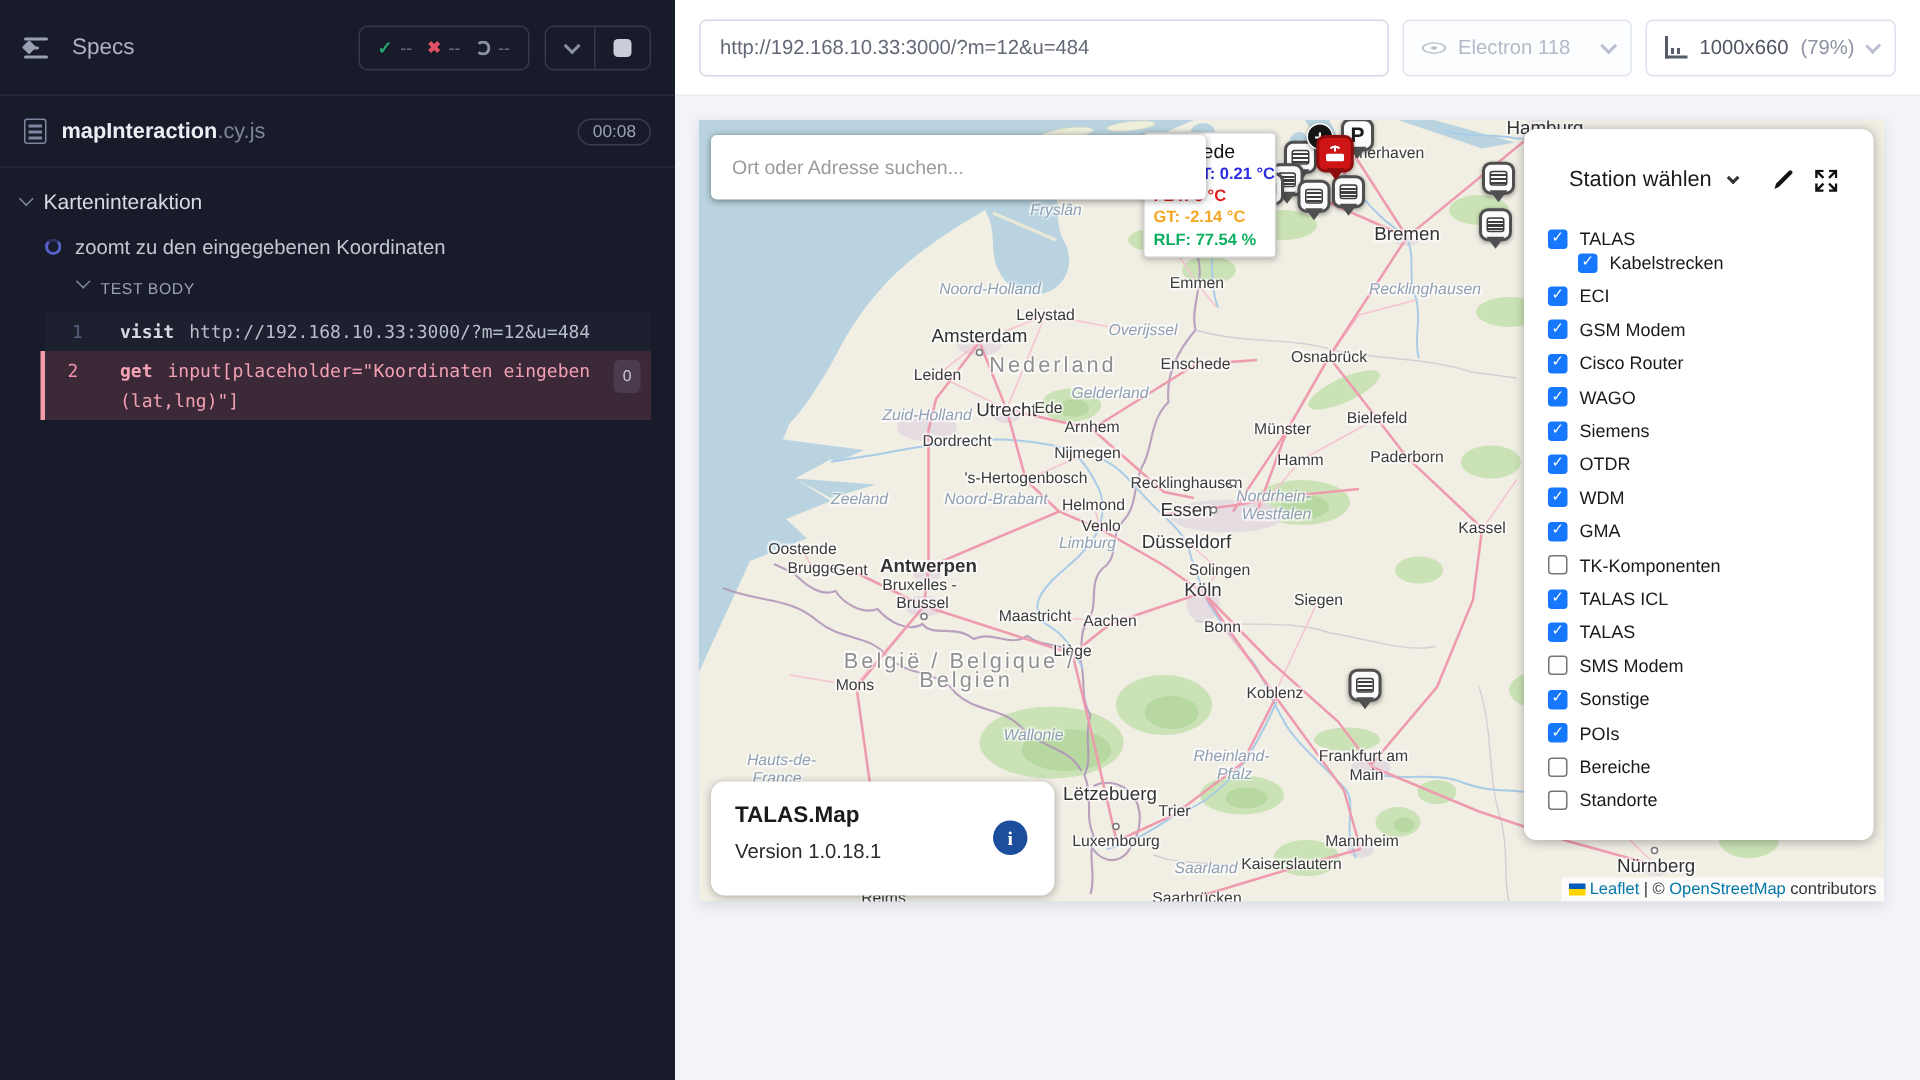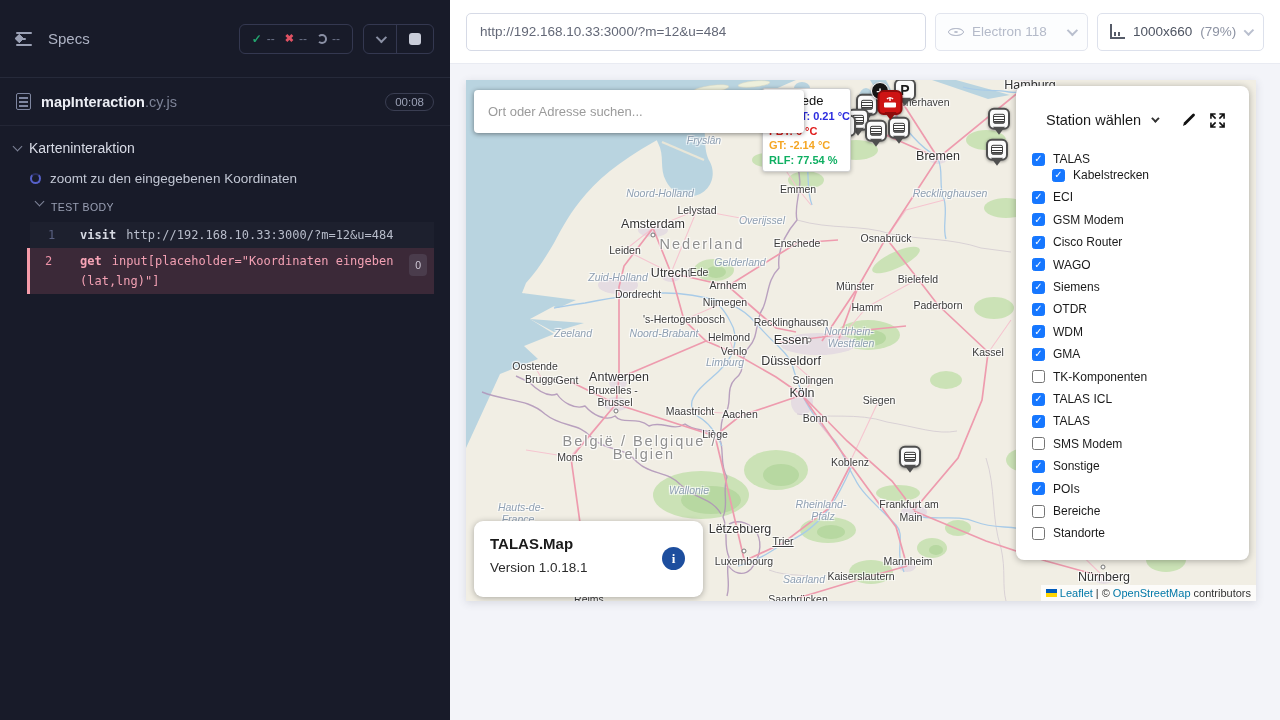--- a/index.html
+++ b/index.html
@@ -1,20 +1,20 @@
 <!DOCTYPE html>
 <html><head>
 <meta charset="utf-8">
 <style>
   * { margin:0; padding:0; box-sizing:border-box; }
   html,body { width:1280px; height:720px; overflow:hidden; font-family:"Liberation Sans", sans-serif; background:#f3f4f9; }
 
   
   .sidebar { position:absolute; left:0; top:0; width:450px; height:720px; background:#181b29; color:#c6cad8; z-index:10; }
-  .sb-header { height:78px; display:flex; align-items:center; padding:0 16px; border-bottom:1px solid #262a3a; }
+  .sb-header { height:64px; display:flex; align-items:center; padding:0 16px; border-bottom:1px solid #262a3a; }
   .sb-title { font-size:15px; color:#aeb3c4; margin-left:12px; flex:1; }
   .menu-ic { width:20px; height:14px; position:relative; cursor:pointer; }
   .menu-ic span { position:absolute; left:0; height:2px; background:#9aa0b4; border-radius:1px; }
   .menu-ic .l1 { top:0; width:16px; } .menu-ic .l3 { bottom:0; width:16px; }
   .menu-ic .l2 { top:6px; width:10px; }
   .menu-ic .arr { position:absolute; right:-1px; top:3px; width:7px; height:7px; border-top:2px solid #9aa0b4; border-right:2px solid #9aa0b4; transform:rotate(45deg); }
   .stats-box { display:flex; align-items:center; gap:10px; border:1px solid #343850; border-radius:6px; padding:7px 12px; margin-right:10px; }
   .stat { display:flex; align-items:center; gap:5px; font-size:12px; color:#6c7288; }
   .ic-pass { color:#23a56f; font-size:12px; font-weight:bold; }
   .ic-fail { color:#e05263; font-size:11px; font-weight:bold; }
@@ -29,21 +29,21 @@
   .file-ic i { position:absolute; left:2px; right:2px; height:1.5px; background:#7e86a0; }
   .file-ic i:nth-child(1){top:3px;} .file-ic i:nth-child(2){top:7px;} .file-ic i:nth-child(3){top:11px;}
   .spec-name { flex:1; margin-left:10px; font-size:14.5px; white-space:nowrap; }
   .spec-name b { color:#eceef4; font-weight:bold; }
   .spec-name span { color:#7e8498; }
   .time-chip { font-size:11.5px; color:#9aa0b4; border:1px solid #3a3e52; border-radius:10px; padding:2px 9px; }
   .suite-row { display:flex; align-items:center; gap:8px; padding:14px 16px 6px 14px; font-size:14px; color:#d8dbe6; cursor:pointer; }
   .tw { width:7px; height:7px; border-right:1.6px solid #7e8498; border-bottom:1.6px solid #7e8498; transform:rotate(45deg); flex:none; margin-top:-3px; }
   .test-row { display:flex; align-items:center; gap:9px; padding:9px 16px 6px 30px; font-size:13.5px; color:#c2c7d4; cursor:pointer; }
   .spinner { width:11px; height:11px; border-radius:50%; border:2.4px solid #5660c8; border-top-color:#2b3060; flex:none; }
-  .tbody-row { display:flex; align-items:flex-start; gap:8px; padding:9px 16px 7px 36px; font-size:10.5px; letter-spacing:.4px; color:#9aa0b4; cursor:pointer; }
+  .tbody-row { display:flex; align-items:flex-start; gap:8px; padding:9px 16px 7px 36px; font-size:10.5px; letter-spacing:.4px; color:#9aa0b4; cursor:pointer;margin-left:16px; }
   .cmds { margin:2px 16px 0 30px; font-family:"DejaVu Sans Mono","Liberation Mono",monospace; }
   .cmd { display:flex; position:relative; background:#1d202e; padding:3px 26px 3px 0; line-height:20px; font-size:12px; cursor:pointer; }
   .cmd .num { width:50px; text-align:left; padding-left:18px; color:#596080; flex:none; }
   .cmd .body { flex:1; color:#b8bdcb; word-break:break-word; }
   .cmd .method { font-weight:bold; color:#d6d9e2; margin-right:10px; }
   .cmd.active { background:#3b2938; border-left:3px solid #f59ca9; margin-left:-3px; }
   .cmd.active .num { color:#ef93a8; padding-left:15px; }
   .cmd.active .method { color:#f7a4b6; }
   .cmd.active .body { color:#f2a0b3; }
   .badge { position:absolute; right:7px; top:6px; background:#4a3c4c; color:#cfc9d6; font-size:10.5px; border-radius:4px; padding:1px 6px; font-family:"Liberation Sans",sans-serif; }
@@ -393,39 +393,39 @@
             <span class="mlabel region" style="left: 259px; top: 282px;">Limburg</span>
             <span class="mlabel region" style="left: 107px; top: 253px;">Zeeland</span>
             <span class="mlabel city" style="left: 325px; top: 242px;">Recklinghausen</span>
             <span class="mlabel city-lg" style="left: 325px; top: 260px;">Essen</span>
             <span class="mlabel region" style="left: 383px; top: 251px;">Nordrhein-</span>
             <span class="mlabel region" style="left: 385px; top: 263px;">Westfalen</span>
             <span class="mlabel city-lg" style="left: 325px; top: 281px;">Düsseldorf</span>
             <span class="mlabel city" style="left: 69px; top: 286px;">Oostende</span>
             <span class="mlabel city" style="left: 76px; top: 299px;">Brugge</span>
             <span class="mlabel city" style="left: 101px; top: 300px;">Gent</span>
-            <span class="mlabel city-lg" style="left: 153px; top: 297px;">Antwerpen</span>
+            <span class="mlabel city-lg" style="left: 153px; top: 297px; font-weight: bold;">Antwerpen</span>
             <span class="mlabel city" style="left: 147px; top: 310px;">Bruxelles -</span>
             <span class="mlabel city" style="left: 149px; top: 322px;">Brussel</span>
             <span class="mlabel city" style="left: 104px; top: 377px;">Mons</span>
             <span class="mlabel city" style="left: 224px; top: 331px;">Maastricht</span>
             <span class="mlabel city" style="left: 274px; top: 334px;">Aachen</span>
             <span class="mlabel city" style="left: 249px; top: 354px;">Liège</span>
             <span class="mlabel country" style="left: 174px; top: 361px;">België / Belgique /</span>
             <span class="mlabel country" style="left: 178px; top: 374px;">Belgien</span>
             <span class="mlabel region" style="left: 223px; top: 410px;">Wallonie</span>
             <span class="mlabel city" style="left: 347px; top: 300px;">Solingen</span>
             <span class="mlabel city-lg" style="left: 336px; top: 313px;">Köln</span>
             <span class="mlabel city" style="left: 349px; top: 338px;">Bonn</span>
             <span class="mlabel city" style="left: 413px; top: 320px;">Siegen</span>
             <span class="mlabel city" style="left: 384px; top: 382px;">Koblenz</span>
             <span class="mlabel region" style="left: 355px; top: 424px;">Rheinland-</span>
             <span class="mlabel region" style="left: 357px; top: 436px;">Pfalz</span>
             <span class="mlabel city-lg" style="left: 274px; top: 449px;">Lëtzebuerg</span>
-            <span class="mlabel city" style="left: 317px; top: 461px; text-decoration: underline;">Trier</span>
+            <span class="mlabel city" style="left: 317px; top: 461px;">Trier</span>
             <span class="mlabel city" style="left: 278px; top: 481px;">Luxembourg</span>
             <span class="mlabel city" style="left: 443px; top: 424px;">Frankfurt am</span>
             <span class="mlabel city" style="left: 445px; top: 437px;">Main</span>
             <span class="mlabel city" style="left: 442px; top: 481px;">Mannheim</span>
             <span class="mlabel city" style="left: 395px; top: 496px;">Kaiserslautern</span>
             <span class="mlabel region" style="left: 338px; top: 499px;">Saarland</span>
             <span class="mlabel city" style="left: 332px; top: 519px;">Saarbrücken</span>
             <span class="mlabel region" style="left: 55px; top: 427px;">Hauts-de-</span>
             <span class="mlabel region" style="left: 52px; top: 439px;">France</span>
             <span class="mlabel city" style="left: 123px; top: 519px;">Reims</span>

